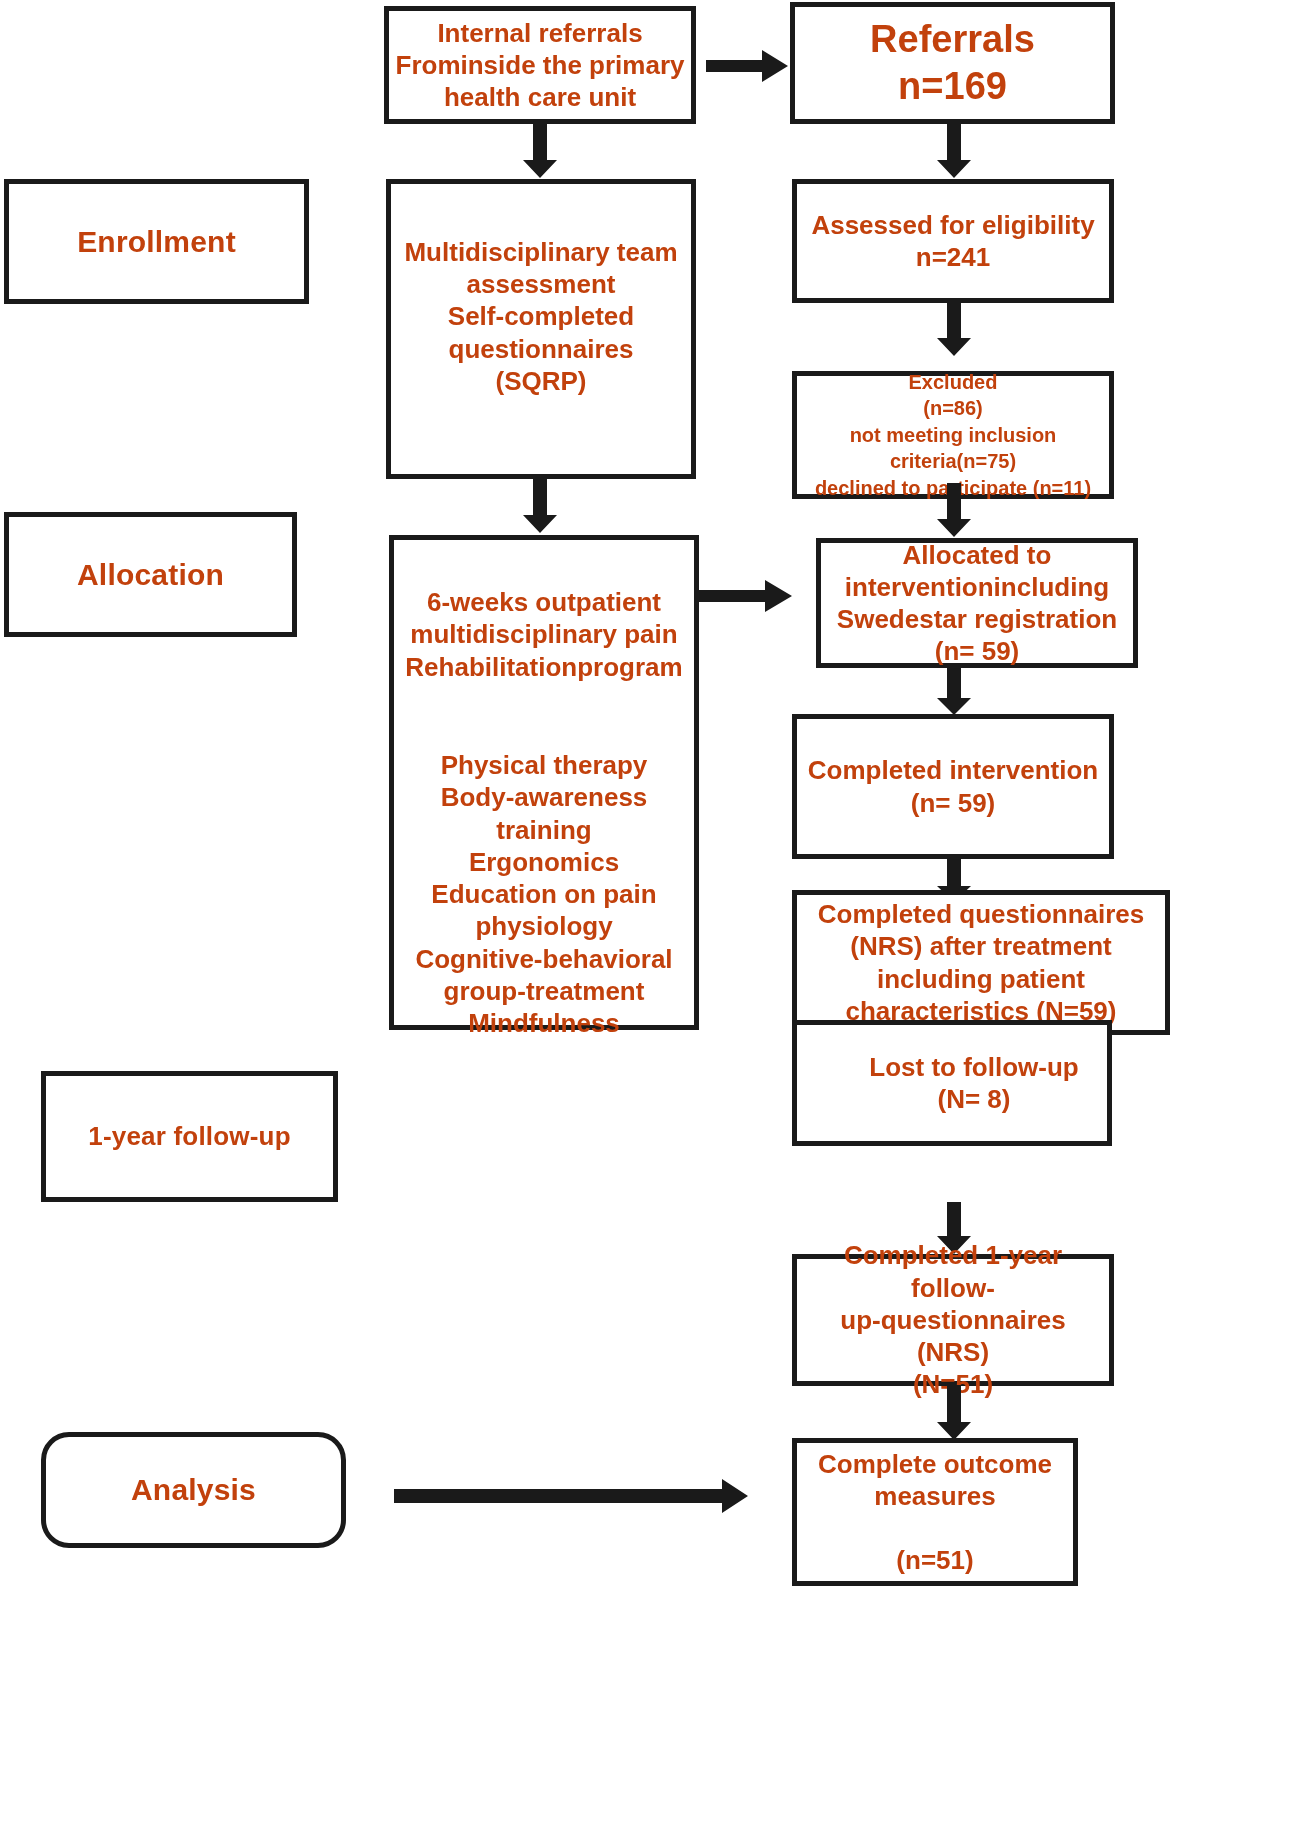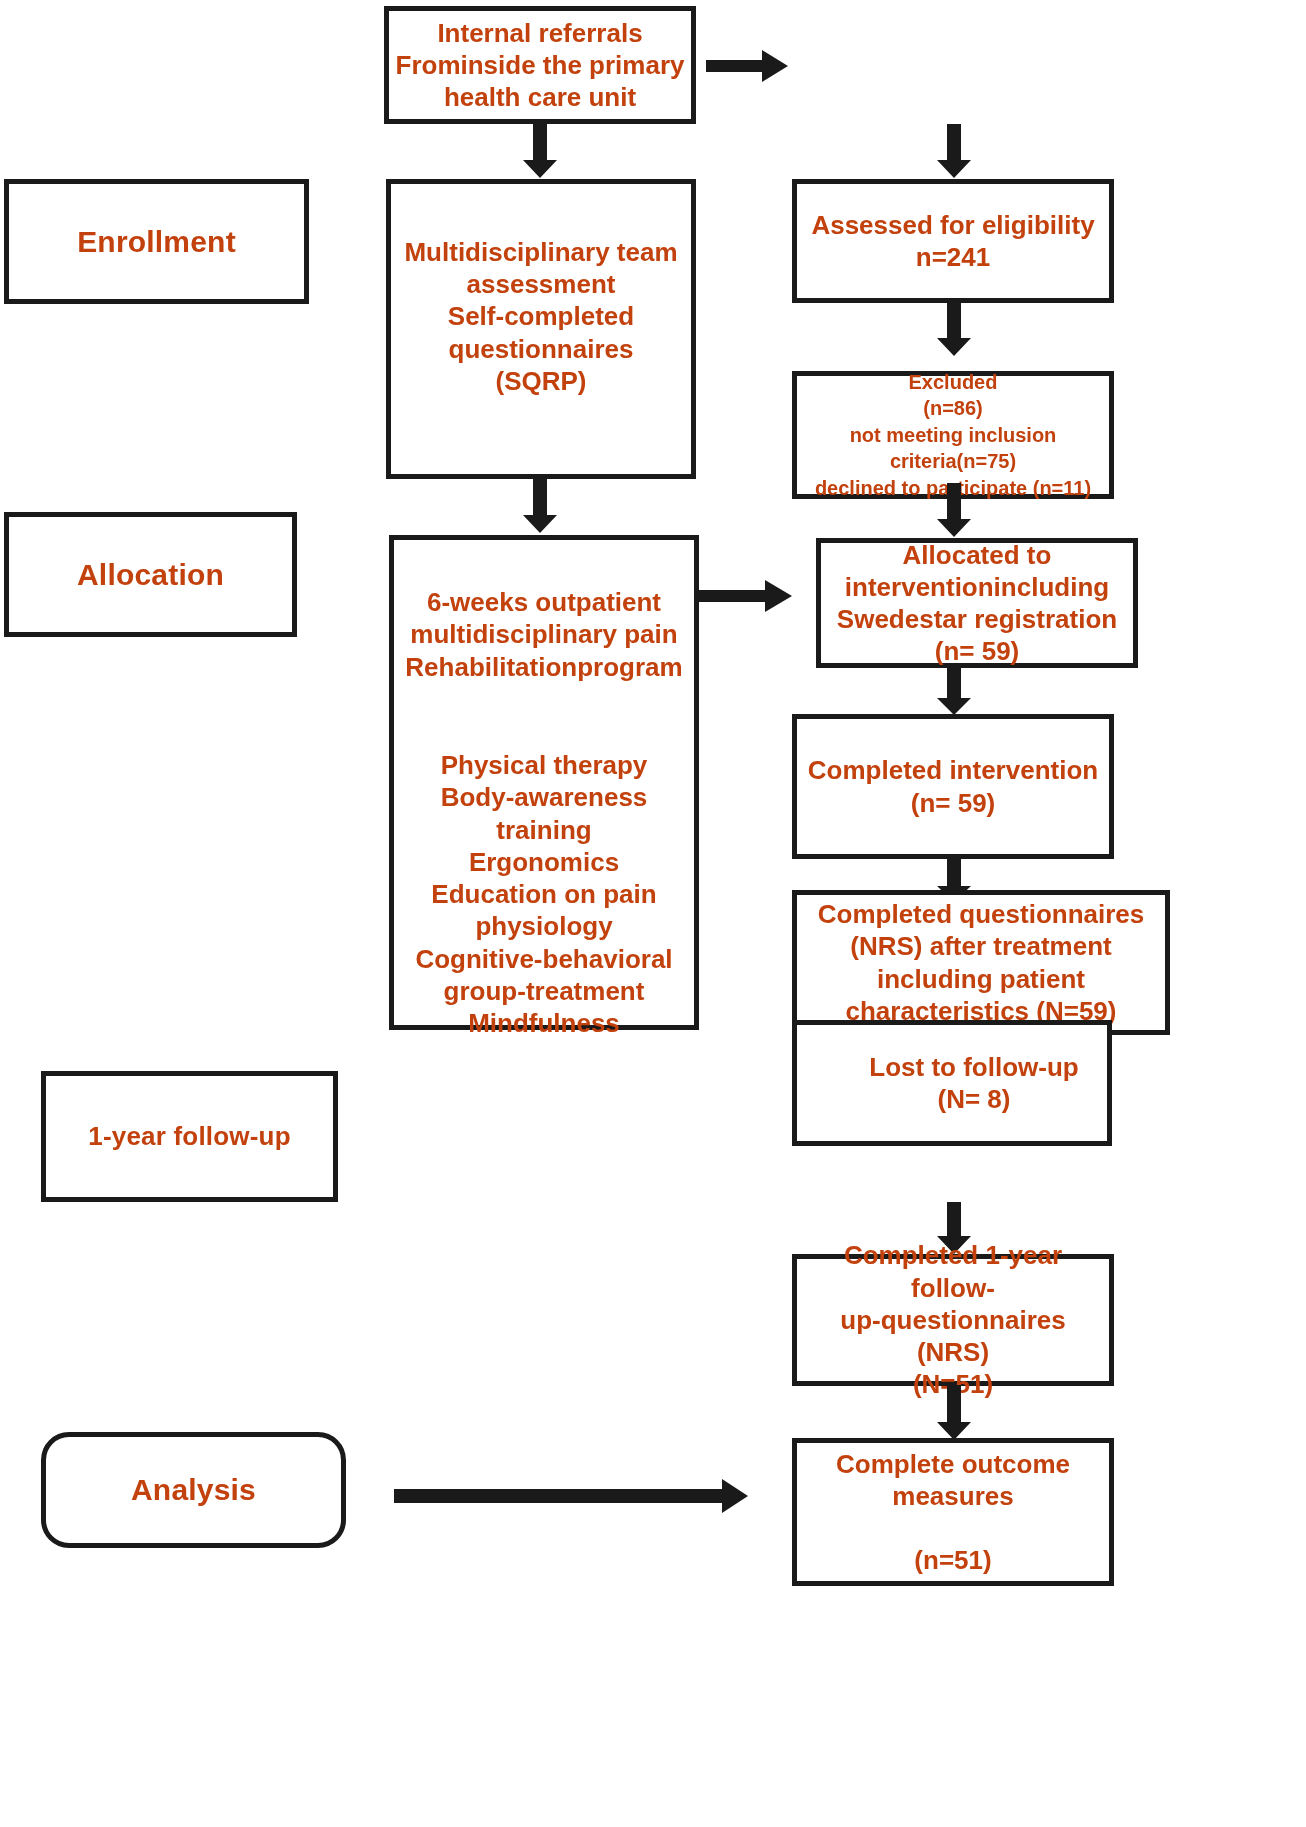--- a/index.html
+++ b/index.html
@@ -66,20 +66,24 @@
 Frominside the primary
 health care unit</div>
   </div>
 
   <div class="arrow" style="left:706px; top:48px; width:84px; height:36px;">
     <svg width="84" height="36" viewBox="0 0 84 36">
       <path d="M0,12 L56,12 L56,2 L82,18 L56,34 L56,24 L0,24 Z" fill="#1a1a1a"></path>
     </svg>
   </div>
 
+  <div class="box flow-box big-title" style="left:790px; top:2px; width:325px; height:122px;">
+    <div class="txt">Referrals
+n=169</div>
+  </div>
 
   <div class="arrow" style="left:522px; top:124px; width:36px; height:56px;">
     <svg width="36" height="56" viewBox="0 0 36 56">
       <path d="M11,0 L25,0 L25,36 L35,36 L18,54 L1,36 L11,36 Z" fill="#1a1a1a"></path>
     </svg>
   </div>
 
   <div class="arrow" style="left:936px; top:124px; width:36px; height:56px;">
     <svg width="36" height="56" viewBox="0 0 36 56">
       <path d="M11,0 L25,0 L25,36 L35,36 L18,54 L1,36 L11,36 Z" fill="#1a1a1a"></path>
@@ -223,20 +227,20 @@
   <div class="box stage-box" style="left:41px; top:1432px; width:305px; height:116px;border-radius:28px;">
     <div class="txt">Analysis</div>
   </div>
 
   <div class="arrow" style="left:394px; top:1478px; width:356px; height:36px;">
     <svg width="356" height="36" viewBox="0 0 356 36">
       <path d="M0,11 L328,11 L328,1 L354,18 L328,35 L328,25 L0,25 Z" fill="#1a1a1a"></path>
     </svg>
   </div>
 
-  <div class="box flow-box" style="left:792px; top:1438px; width:322px; height:148px;">
+  <div class="box flow-box" style="left:792px; top:1438px; width:286px; height:148px;">
     <div class="txt">Complete outcome
 measures
 
 (n=51)</div>
   </div>
 
 </div>
 
 </body></html>

